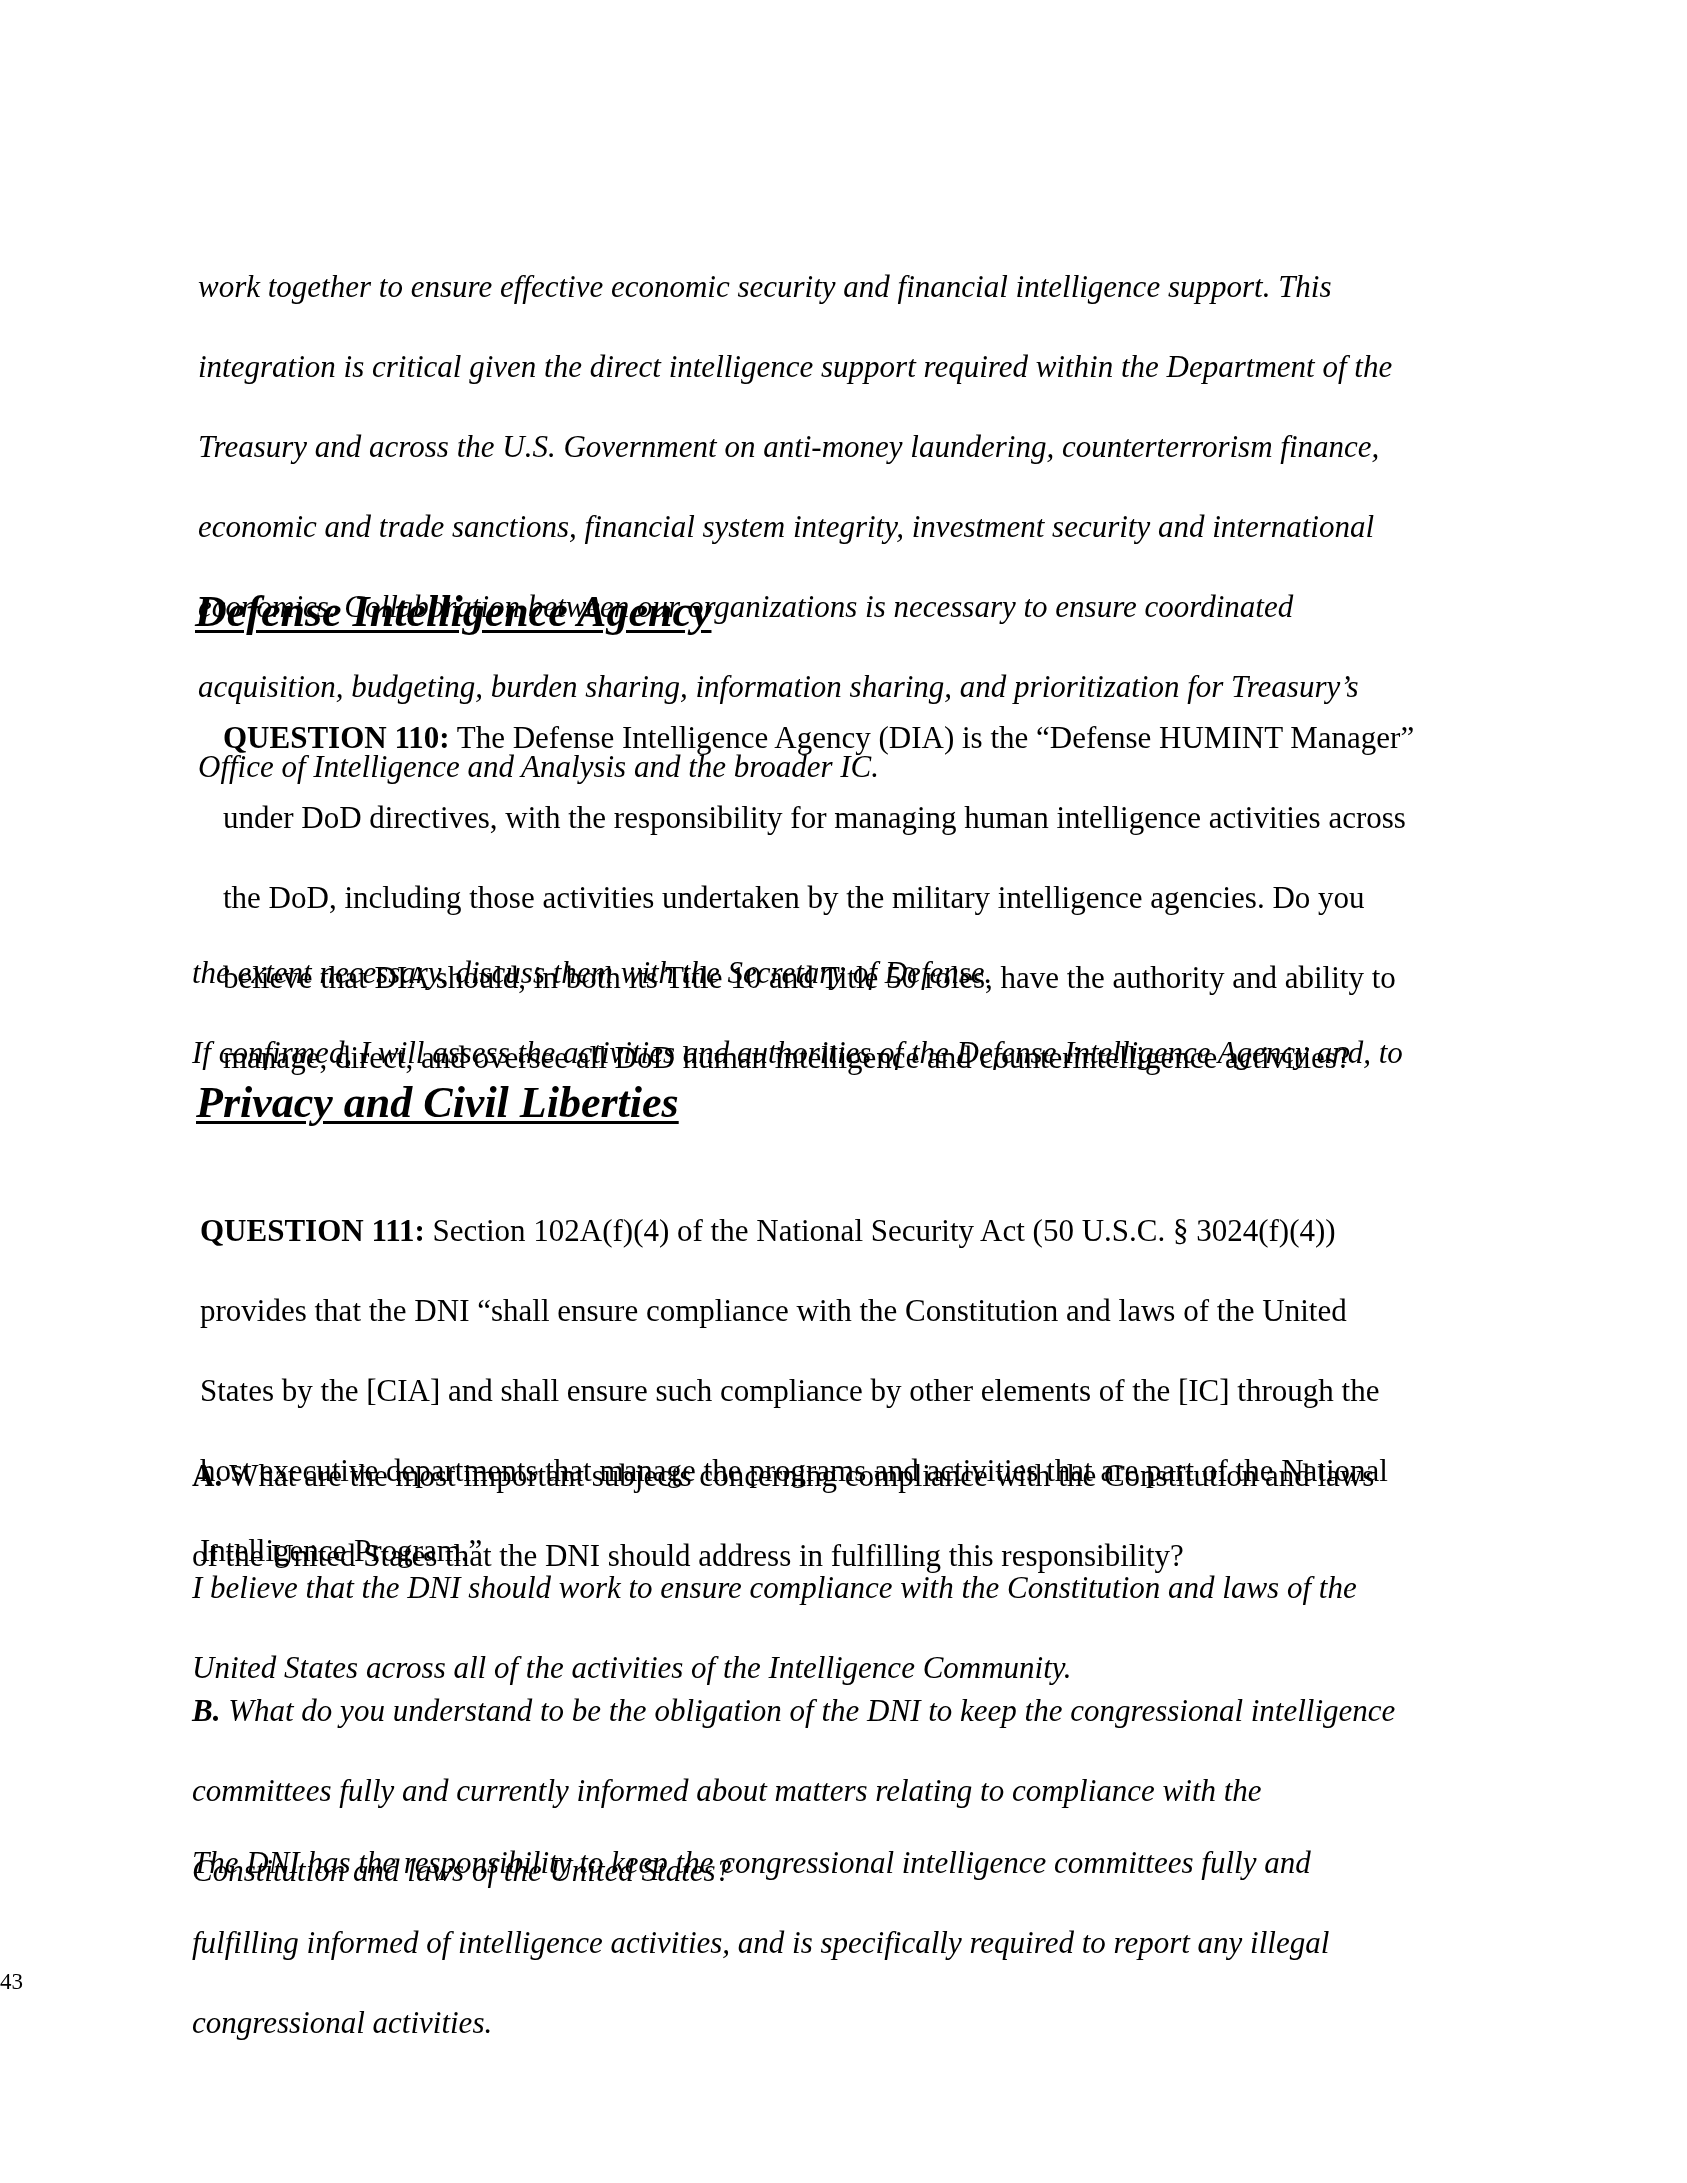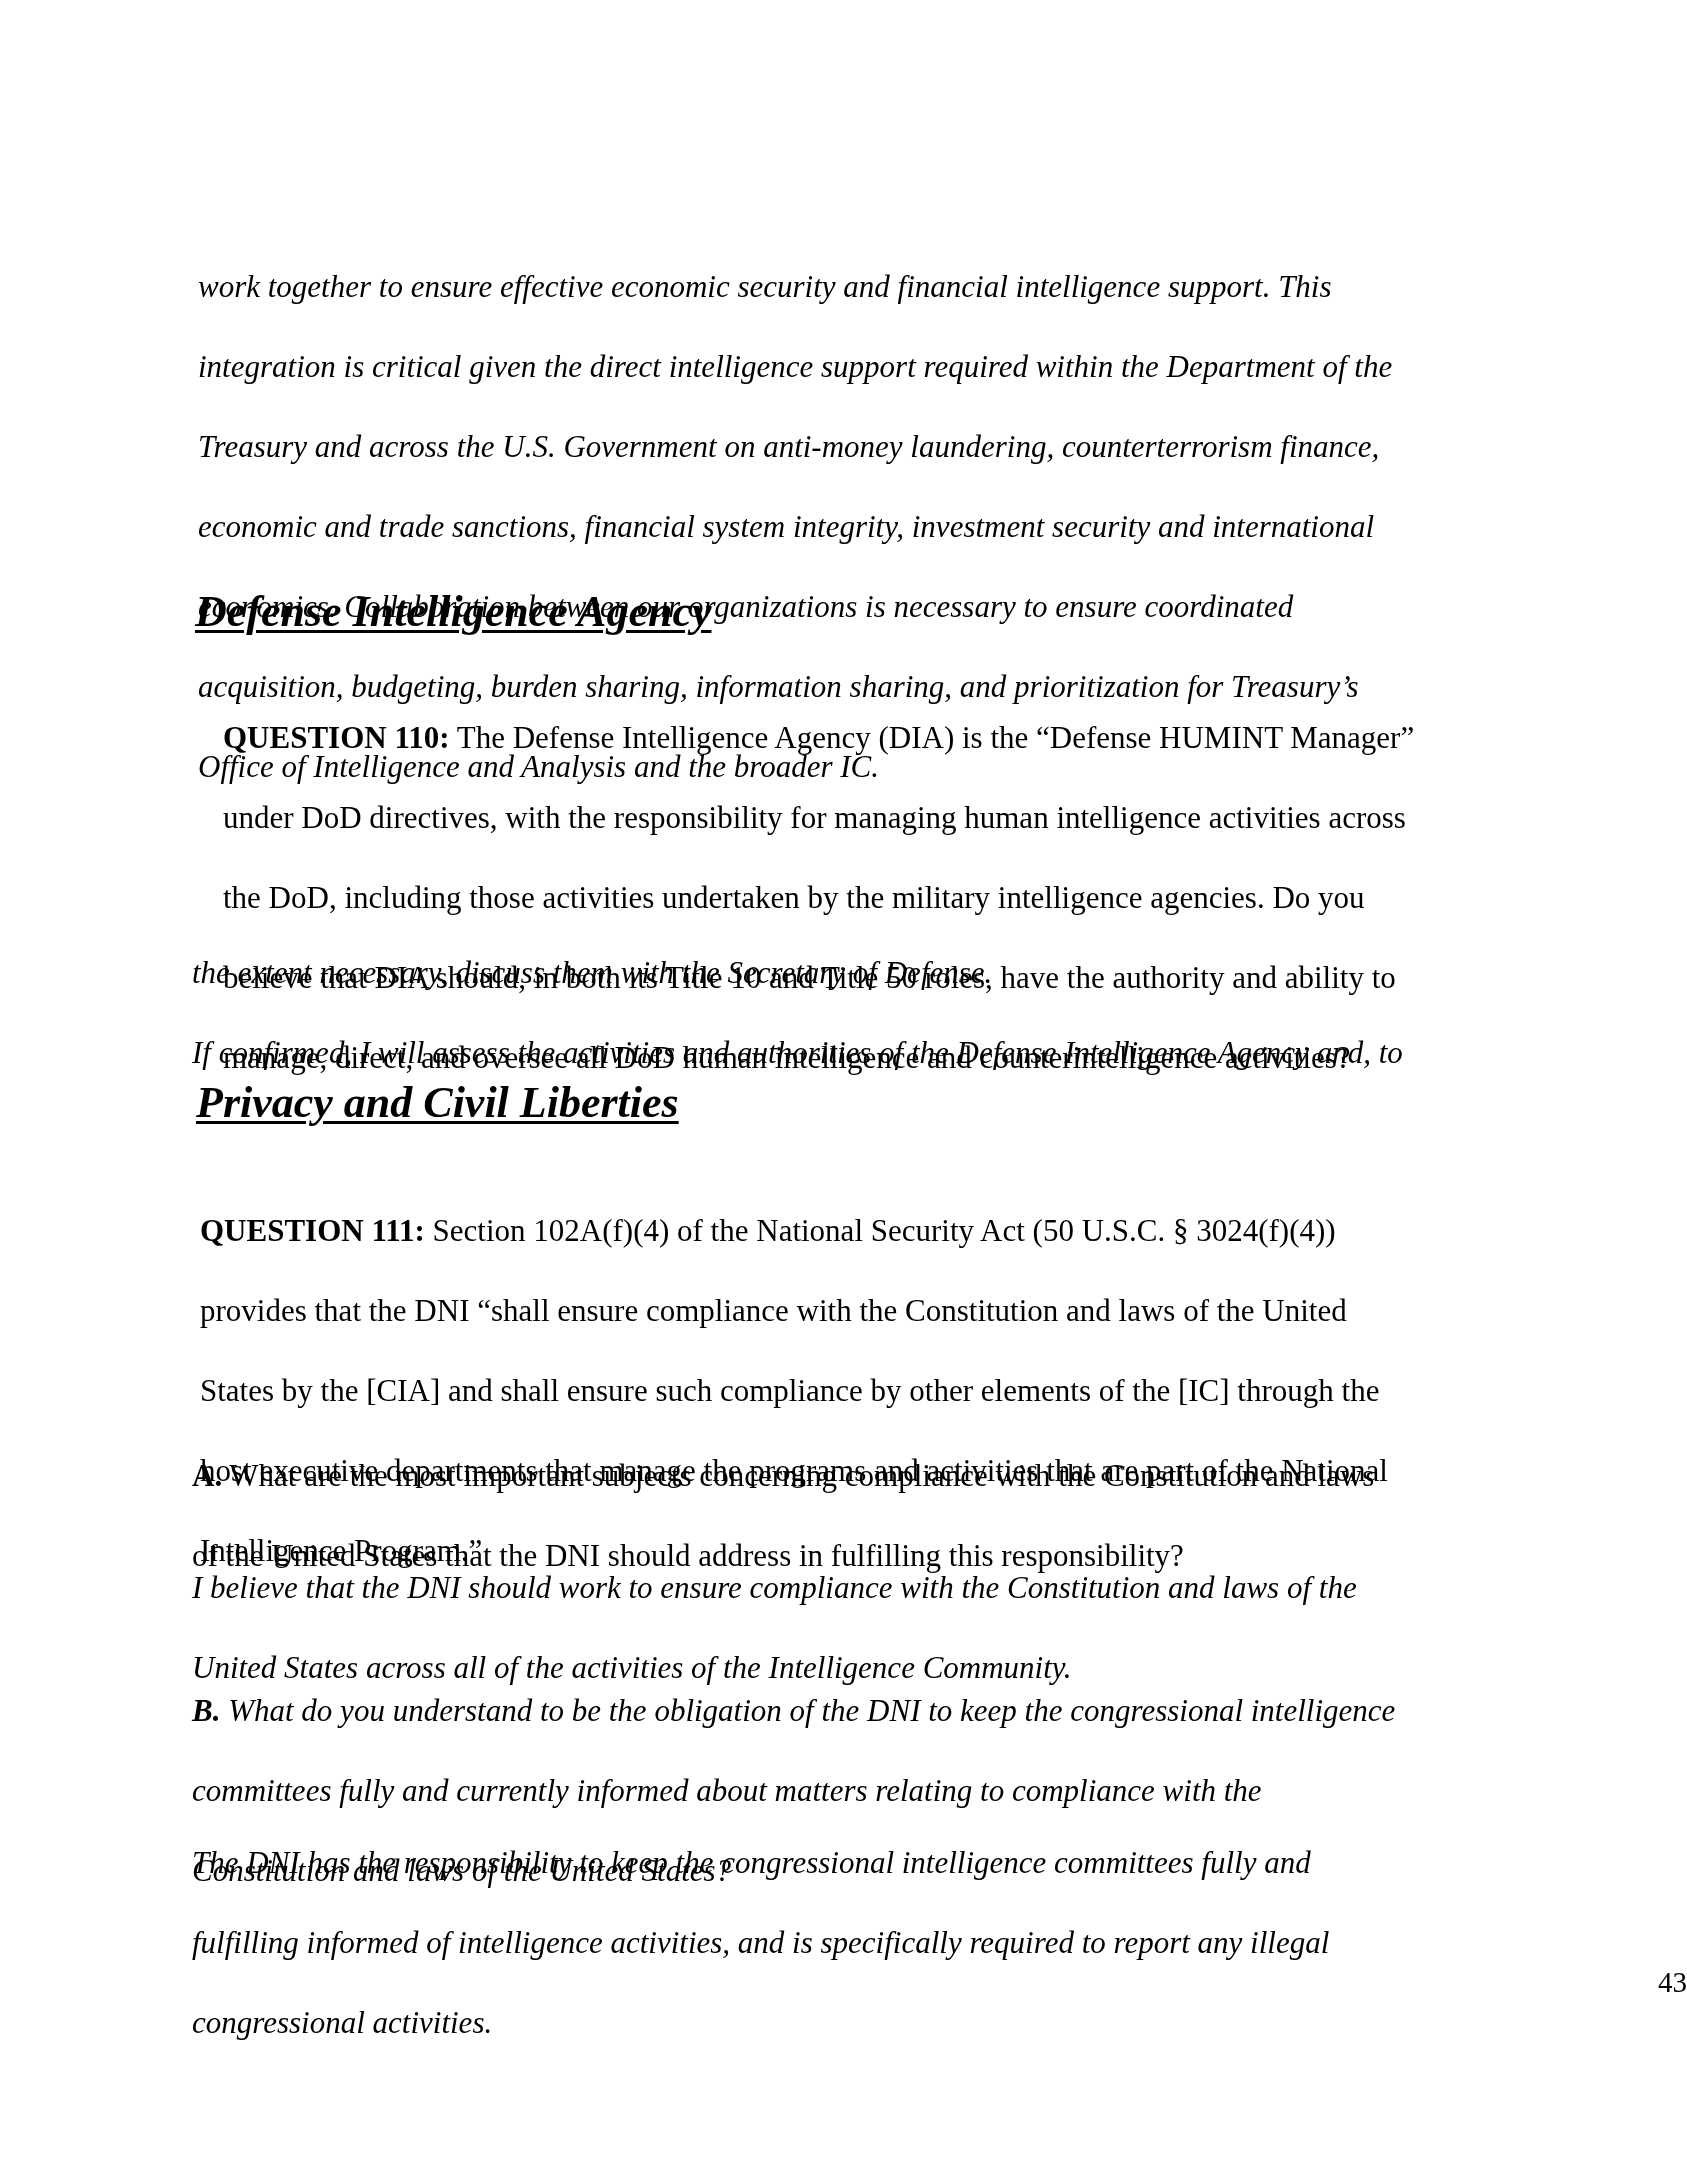--- a/index.html
+++ b/index.html
@@ -37,22 +37,22 @@
       text-decoration: underline;
       text-decoration-thickness: 2.6px;
       text-underline-offset: 4px;
       margin: 0;
     }
     .qlabel { font-weight: bold; }
     .pagenum {
       position: absolute;
       left: 0; width: 1687px;
       top: 1962px;
-      text-align: right;
-      font-size: 29px;
+      text-align: left;
+      font-size: 23px;
       line-height: 40px;
     }
   </style>
 </head>
 <body>
 
 <div class="page">
 
   <div class="block italic" style="left:198px; top:227px;">
     <div>work together to ensure effective economic security and financial intelligence support.  This</div>

